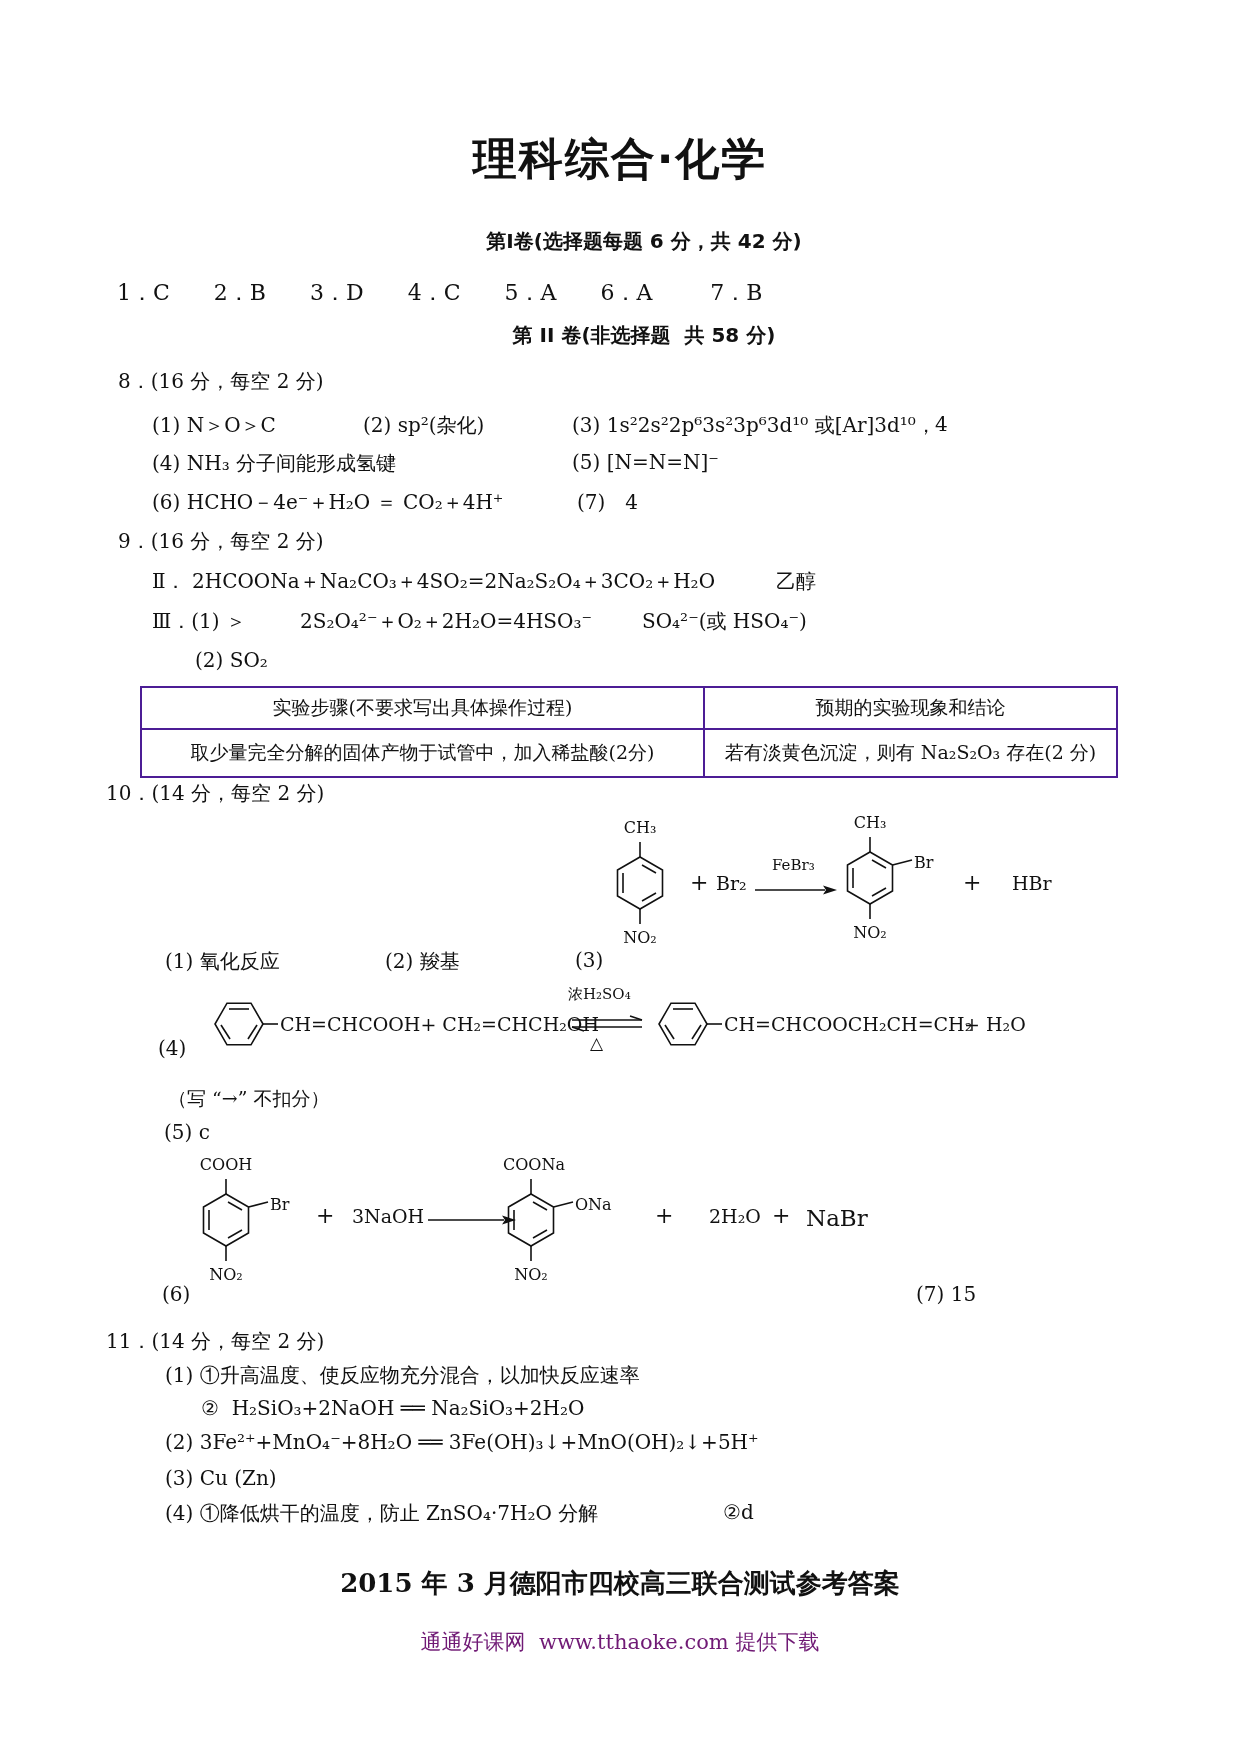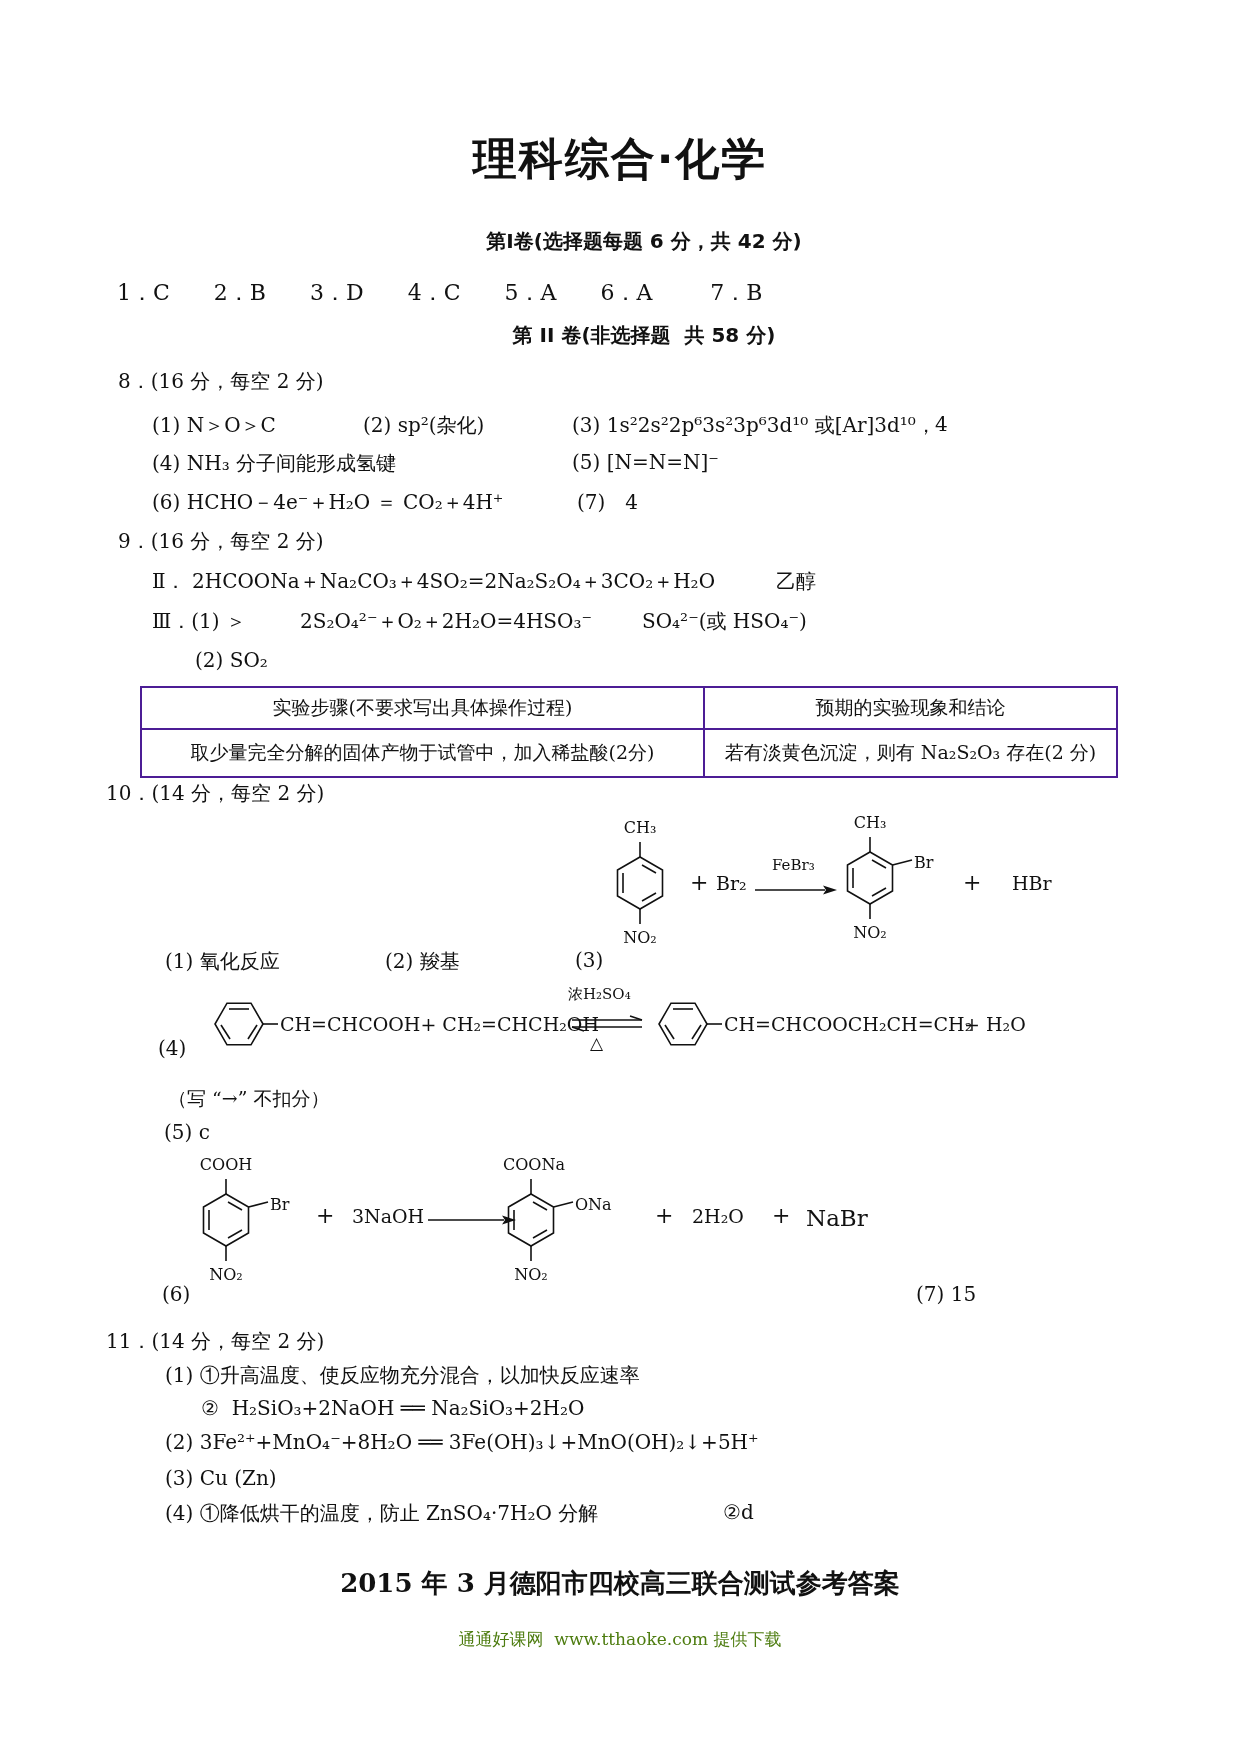--- a/index.html
+++ b/index.html
@@ -16,21 +16,21 @@
   table.ans{position:absolute;left:140px;top:686px;border-collapse:collapse;table-layout:fixed;}
   table.ans td{border:2px solid #4c1d95;text-align:center;vertical-align:middle;font-size:19px;padding:0 4px;white-space:nowrap;overflow:hidden;}
   
   .struct{position:absolute;width:80px;}
   .struct .cap{display:block;width:56px;text-align:center;font-size:16px;line-height:20px;white-space:pre;}
   .struct svg{display:block;}
   .struct .side{position:absolute;left:72px;font-size:16px;white-space:pre;}
   .chain{font-size:19px;}
   .cond{font-size:15px;}
   .footer-title{font-family:"DejaVu Serif","Liberation Serif",serif;font-weight:bold;font-size:26px;}
-  .footer-credit{font-size:17px;color:#4d7c0f;}
+  .footer-credit{font-size:21px;color:#701a75;}
   svg line,svg path{stroke:#111;stroke-width:1.6;fill:none;}
   svg path.fill{fill:#111;stroke:none;}
 </style>
 </head>
 <body>
 
 <div class="page">
 
   <div class="center doc-title" style="top:130px;">理科综合·化学</div>
   <div class="center sec-head" style="top:228px;">第Ⅰ卷(选择题每题 6 分，共 42 分)</div>
@@ -179,21 +179,21 @@
         <line x1="28" y1="71" x2="28" y2="86"></line>
       <line x1="50.5" y1="32" x2="70" y2="27"></line>
       <line x1="30" y1="27" x2="44" y2="35"></line>
         <line x1="44" y1="55" x2="30" y2="63"></line>
         <line x1="11" y1="55" x2="11" y2="35"></line>
     </svg>
     <span class="cap">NO₂</span>
     <span class="side" style="top:40px;">ONa</span>
   </div>
   <div class="abs" style="left:655px;top:1203px;font-size:22px;">+</div>
-  <div class="abs" style="left:692px;top:1205px;font-size:19px;">2H₂O</div>
+  <div class="abs" style="left:709px;top:1205px;font-size:19px;">2H₂O</div>
   <div class="abs" style="left:772px;top:1203px;font-size:22px;">+</div>
   <div class="abs" style="left:806px;top:1205px;font-size:23px;">NaBr</div>
   <div class="abs body-t" style="left:162px;top:1282px;">(6)</div>
   <div class="abs body-t" style="left:916px;top:1282px;">(7) 15</div>
 
   <div class="abs body-t" style="left:106px;top:1328px;">11．(14 分，每空 2 分)</div>
   <div class="abs body-t" style="left:165px;top:1362px;">(1) ①升高温度、使反应物充分混合，以加快反应速率</div>
   <div class="abs body-t" style="left:201px;top:1396px;">②  H₂SiO₃+2NaOH ══ Na₂SiO₃+2H₂O</div>
   <div class="abs body-t" style="left:165px;top:1430px;">(2) 3Fe²⁺+MnO₄⁻+8H₂O ══ 3Fe(OH)₃↓+MnO(OH)₂↓+5H⁺</div>
   <div class="abs body-t" style="left:165px;top:1466px;">(3) Cu (Zn)</div>

